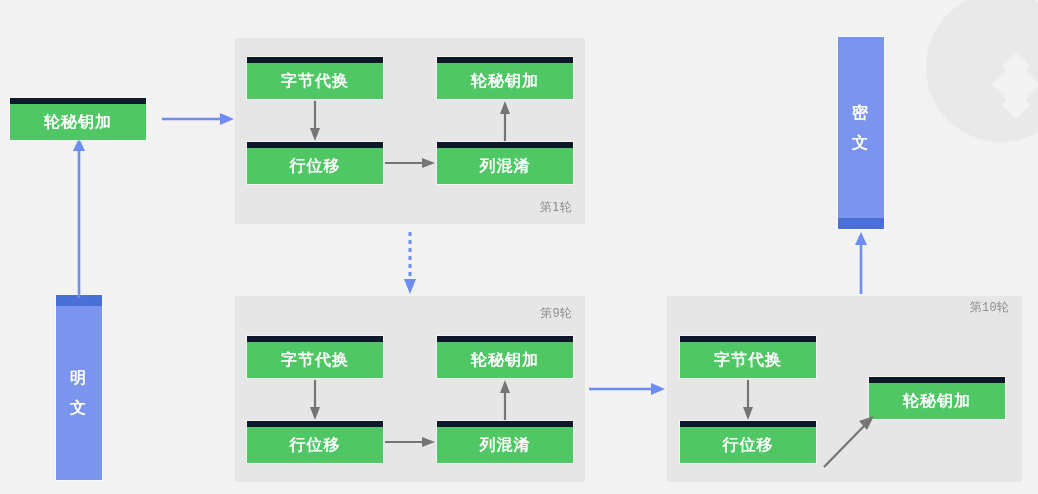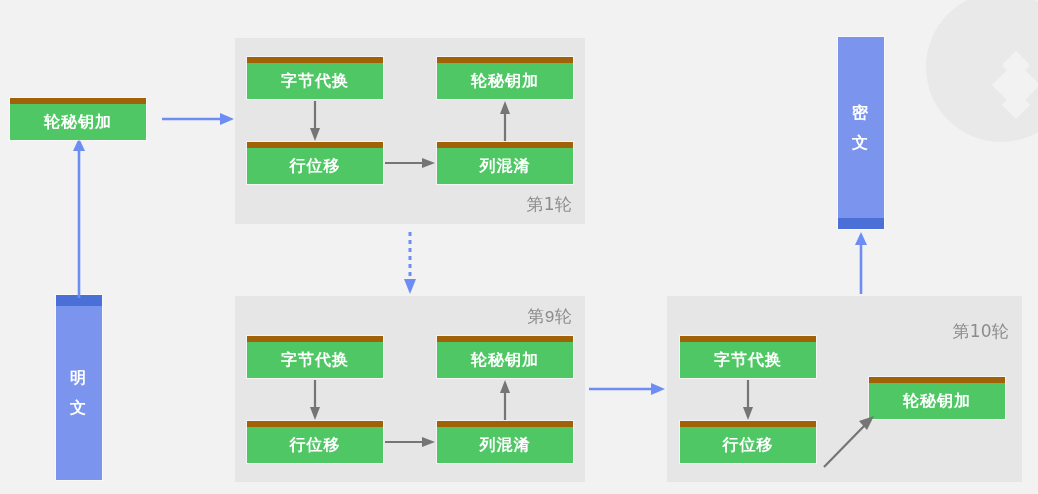--- a/index.html
+++ b/index.html
@@ -40,31 +40,31 @@
     box-shadow: 14px 14px 0 -7px #f2f2f2, -14px -14px 0 -7px #f2f2f2;
   }
 
   
   .round-panel {
     position: absolute;
     background: #e6e6e6;
   }
   .round-label {
     position: absolute;
-    font-size: 17px;
+    font-size: 12px;
     color: #8c8c8c;
     letter-spacing: 0.2px;
     white-space: nowrap;
   }
 
   
   .step {
     position: absolute;
     background: #4fc764;
-    border-top: 6px solid #a16207;
+    border-top: 6px solid #0f172a;
     box-sizing: border-box;
     display: flex;
     align-items: center;
     justify-content: center;
     color: #ffffff;
     font-size: 16px;
     font-weight: bold;
     letter-spacing: 1px;
     box-shadow: 0 0 0 1px rgba(255,255,255,0.55);
   }
@@ -214,21 +214,21 @@
 
 <div class="arrow" style="left:589px; top:381px; width:76px; height:16px;">
   <svg width="76" height="16" viewBox="0 0 76 16">
     <line x1="0" y1="8" x2="64" y2="8" stroke="#6d8df5" stroke-width="2.6"></line>
     <polygon points="76,8 62,14 62,2" fill="#6d8df5"></polygon>
   </svg>
 </div>
 
 <div class="round-panel" style="left:667px; top:296px; width:355px; height:186px;">
 
-  <div class="round-label" style="right:13px; top:24px;">第10轮</div>
+  <div class="round-label" style="right:13px; top:3px;font-family:Liberation Mono, monospace;">第10轮</div>
 
   <div class="step" style="left:13px; top:40px; width:136px; height:42px;">
     <span>字节代换</span>
   </div>
 
   <div class="step" style="left:13px; top:125px; width:136px; height:42px;">
     <span>行位移</span>
   </div>
 
   <div class="step" style="left:202px; top:81px; width:136px; height:42px;">

